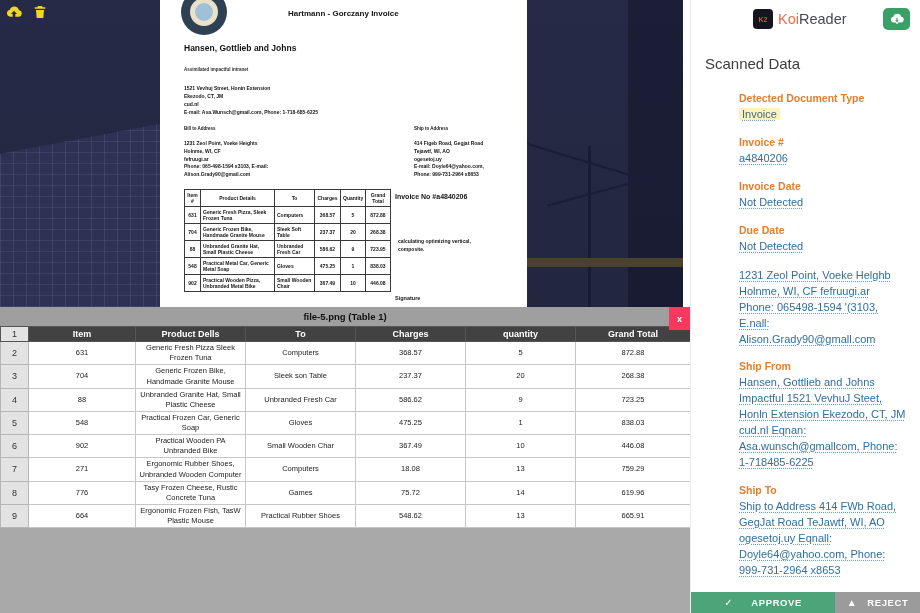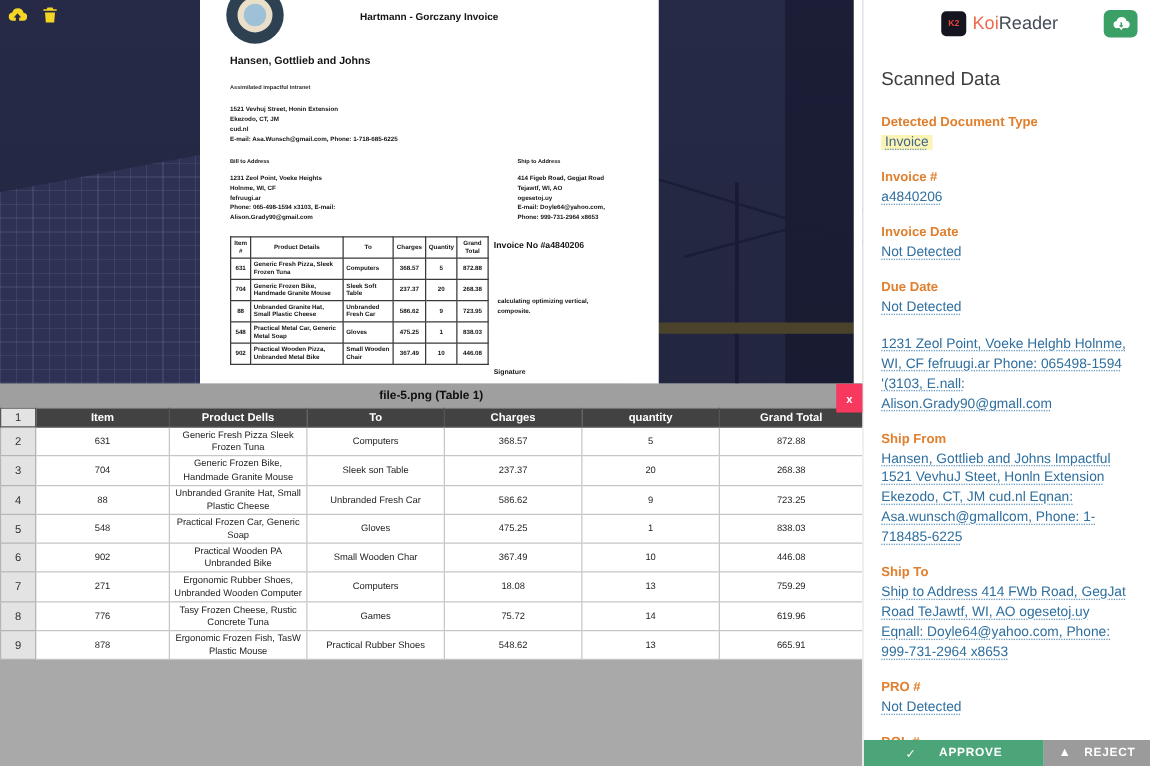--- a/index.html
+++ b/index.html
@@ -72,21 +72,21 @@
   .logo-mark { width:20px; height:20px; border-radius:4px; background:#15151f; color:#e8443a;
                font-size:7px; font-weight:bold; display:flex; align-items:center; justify-content:center; }
   .brand { margin-left:5px; font-size:14.5px; }
   .brand .koi { color:#ee6a4a; }
   .brand .reader { color:#454b57; }
   .dl-btn { margin-left:auto; width:27px; height:22px; border:none; border-radius:5px; background:#3aa066;
             display:flex; align-items:center; justify-content:center; cursor:pointer; }
   .dl-btn svg { width:14px; height:14px; fill:#fff; }
   .side-heading { margin:25px 0 0 14px; font-size:15px; color:#3d3d3d; font-weight:500; }
   .fields { padding:20px 14px 30px 14px; }
-  .field { margin-bottom:13px; }
+  .field { margin-bottom:13px;margin-left:34px; }
   .flabel { color:#e0802f; font-size:10.5px; font-weight:600; margin-bottom:3px; }
   .fvalue { color:#2f6f9f; font-size:11px; font-weight:500; line-height:1.45; cursor:pointer;
             text-decoration:underline dotted #6d9cc0; text-underline-offset:2px; }
   .fvalue .hl { background:#fbf4b5; color:#44678c; padding:0 3px; }
   .actions { position:absolute; bottom:0; left:0; width:100%; height:21px; display:flex; z-index:6; }
   .actions button { border:none; color:#fff; font-size:9.5px; font-weight:bold; letter-spacing:.6px;
                     display:flex; align-items:center; justify-content:center; cursor:pointer; }
   .approve { flex:63; background:#4ca578; gap:18px; }
   .reject  { flex:37; background:#9b9b9b; gap:10px; }
   .actions .ic { font-size:10px; font-weight:normal; }
@@ -309,21 +309,21 @@
           <td class="rn">8</td>
           <td>776</td>
           <td>Tasy Frozen Cheese, Rustic Concrete Tuna</td>
           <td>Games</td>
           <td>75.72</td>
           <td>14</td>
           <td>619.96</td>
         </tr>
         <tr>
           <td class="rn">9</td>
-          <td>878</td>
+          <td>664</td>
           <td>Ergonomic Frozen Fish, TasW Plastic Mouse</td>
           <td>Practical Rubber Shoes</td>
           <td>548.62</td>
           <td>13</td>
           <td>665.91</td>
         </tr>
       </tbody>
         </table>
     </div>
   </div>

